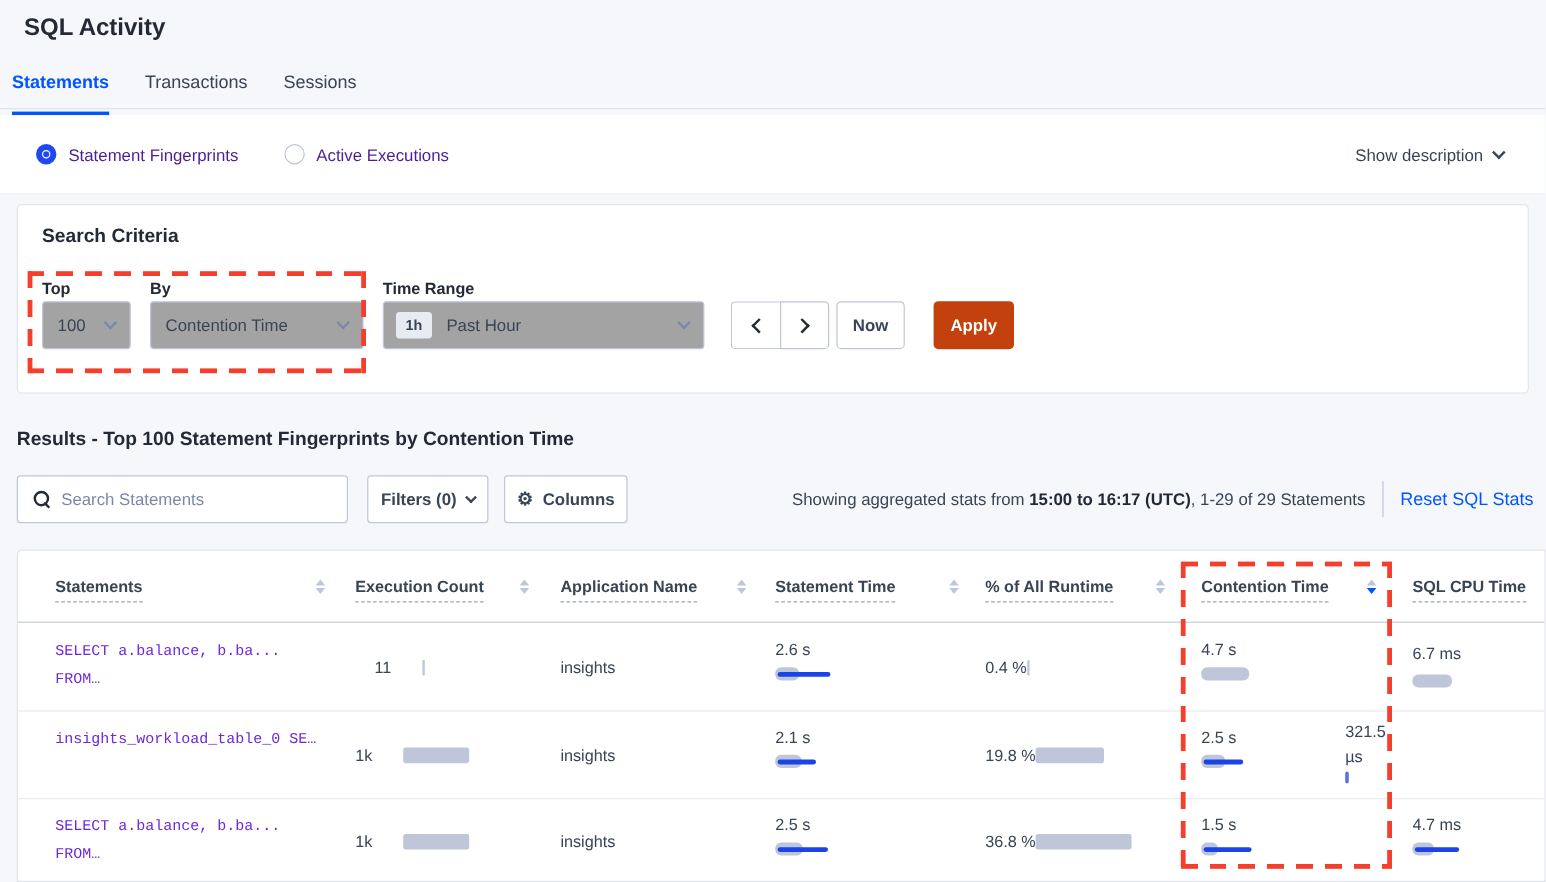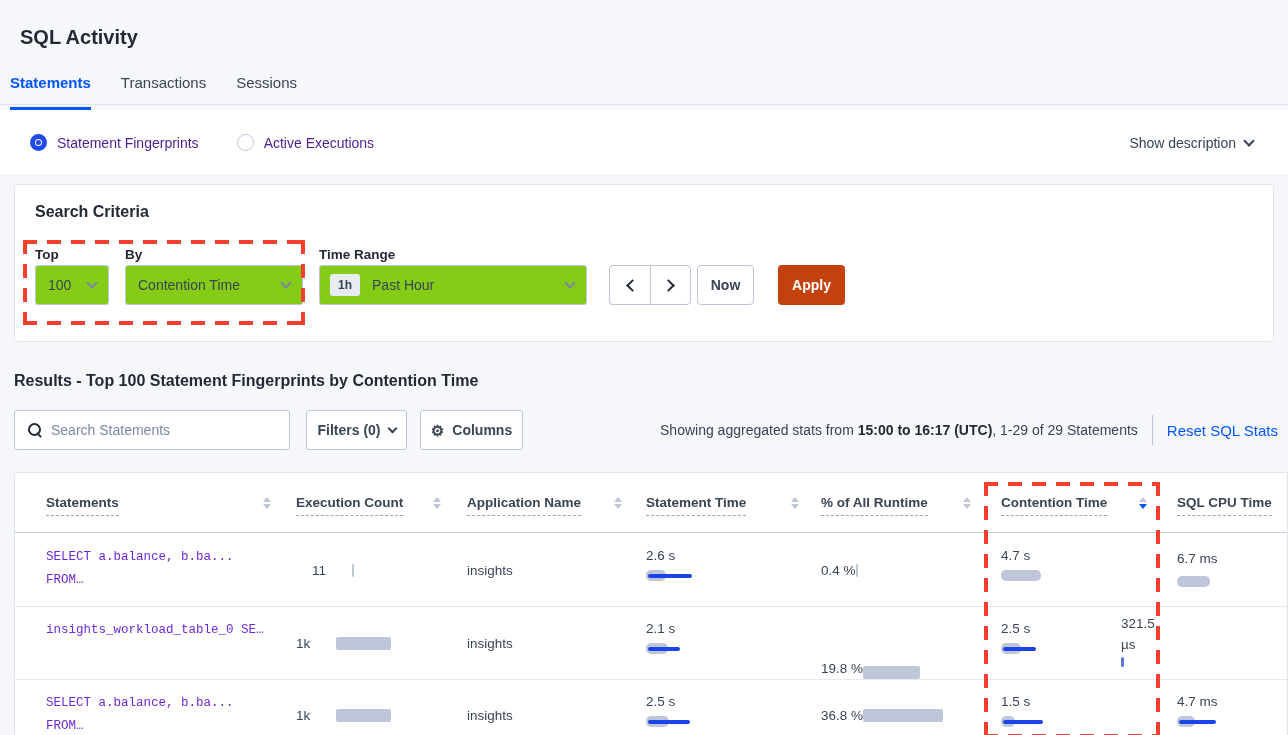--- a/index.html
+++ b/index.html
@@ -1,18 +1,18 @@
 <!DOCTYPE html>
 <html><head>
 <meta charset="utf-8">
 <style>
   * { margin:0; padding:0; box-sizing:border-box; }
   html,body { width:1288px; height:735px; overflow:hidden; }
   body { font-family:"Liberation Sans", sans-serif; background:#f5f7fa; color:#242a35; position:relative; }
-  .abs { position:absolute;margin-top:14px; }
+  .abs { position:absolute; }
 
   
   .page-title { left:20px; top:12px; font-size:20px; font-weight:700; color:#242a35; }
   .tabs { left:10px; top:60px; display:flex; gap:30px; }
   .tab { font-size:15px; color:#394455; padding:0 0 16px; cursor:pointer; }
   .tab.active { color:#0055ff; font-weight:600; border-bottom:3px solid #0055ff; }
   .tabs-line { left:0; top:90px; width:1288px; height:1px; background:#dfe3ea; }
 
   
   .radio-bar { left:0; top:96px; width:1288px; height:66px; background:#ffffff; border-bottom:1px solid #eceff4; }
@@ -24,21 +24,21 @@
   .radio-label { font-size:14px; color:#4c1d95; }
   .gap28 { width:18px; }
   .show-desc { position:absolute; right:35px; top:0; height:100%; display:flex; align-items:center; gap:9px; font-size:14px; color:#394455; cursor:pointer; }
   .chev { width:8px; height:8px; border-right:2px solid #394455; border-bottom:2px solid #394455; transform:rotate(45deg); margin-top:-4px; }
   .chev.gray { border-color:#7b88a6; }
 
   
   .panel { left:14px; top:170px; width:1260px; height:158px; background:#fff; border:1px solid #e0e5eb; border-radius:4px; }
   .panel-h { position:absolute; left:20px; top:18px; font-size:16px; font-weight:700; color:#242a35; }
   .fld-label { position:absolute; font-size:13.5px; font-weight:700; color:#242a35; }
-  .ctrl { position:absolute; top:80px; height:40px; background:#84cc16; border:1px solid #c0c6d9; border-radius:3px; display:flex; align-items:center; font-size:14px; color:#394455; cursor:pointer; }
+  .ctrl { position:absolute; top:80px; height:40px; background:#a3a3a3; border:1px solid #c0c6d9; border-radius:3px; display:flex; align-items:center; font-size:14px; color:#394455; cursor:pointer; }
   .ctrl .val { padding-left:12px; }
   .ctrl .chev { position:absolute; right:12px; }
   .badge-1h { background:#e7ecf3; color:#394455; font-weight:700; font-size:12px; border-radius:3px; padding:4px 8px; margin-left:10px; }
   .tr-val { margin-left:12px; }
   .navbtns { position:absolute; left:594px; top:80px; display:flex; }
   .navbtn { width:41px; height:40px; background:#fff; border:1px solid #c0c6d9; display:flex; align-items:center; justify-content:center; cursor:pointer; }
   .navbtn:first-child { border-radius:4px 0 0 4px; border-right:none; }
   .navbtn:last-child { border-radius:0 4px 4px 0; }
   .arr { width:9px; height:9px; border-right:2.5px solid #242a35; border-bottom:2.5px solid #242a35; }
   .arr.left { transform:rotate(135deg); margin-left:4px; }
@@ -264,21 +264,21 @@
     <div class="cell appcell" style="left:452px;">
         <span>insights</span>
       </div>
     <div class="cell barcell" style="left:631px;">
         <div>2.1 s</div>
         <div class="barwrap">
           <span class="gbar" style="width: 22px;"></span>
           <span class="bline" style="width: 32px;"></span>
         </div>
       </div>
-    <div class="cell numcell" style="left:806px;align-items:flex-end;">
+    <div class="cell numcell" style="left:806px;">
         <span class="wrap-lbl">19.8 %</span>
         <span class="sidebar-tick" style="width: 57px;"></span>
       </div>
     <div class="cell barcell" style="left:986px;">
         <div>2.5 s</div>
         <div class="barwrap">
           <span class="gbar" style="width: 20px;"></span>
           <span class="bline" style="width: 33px;"></span>
         </div>
       </div>

